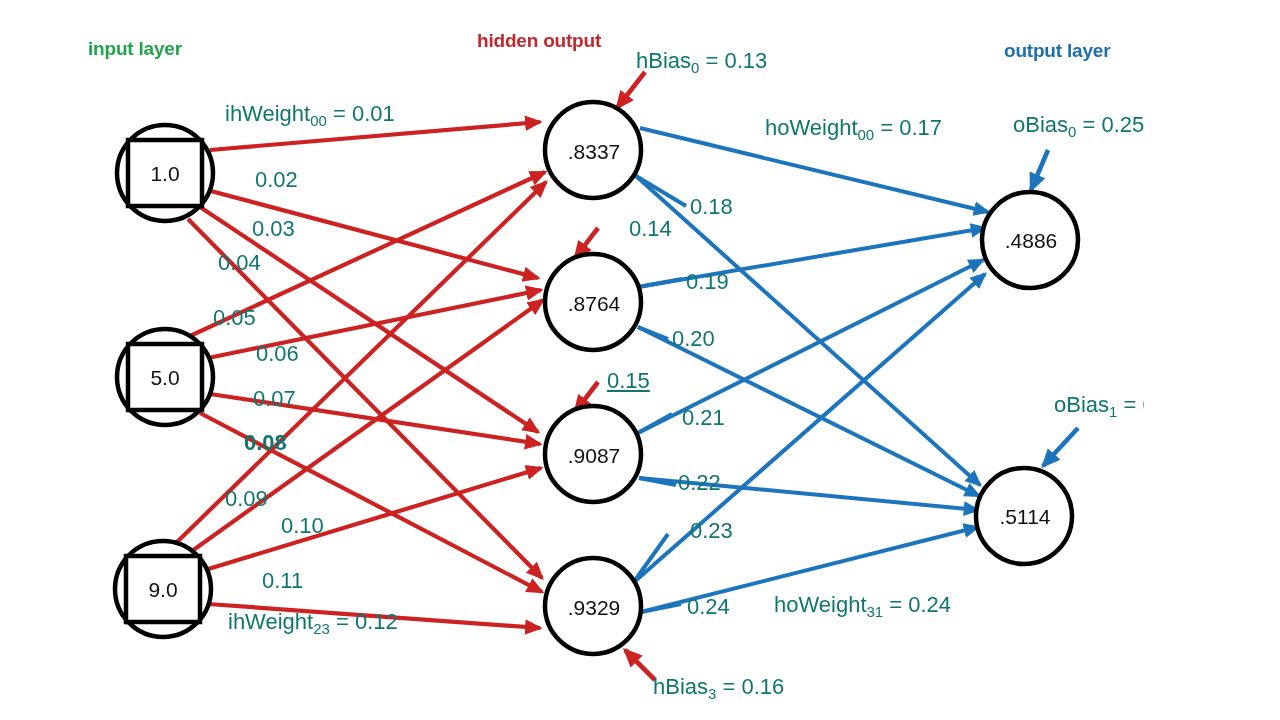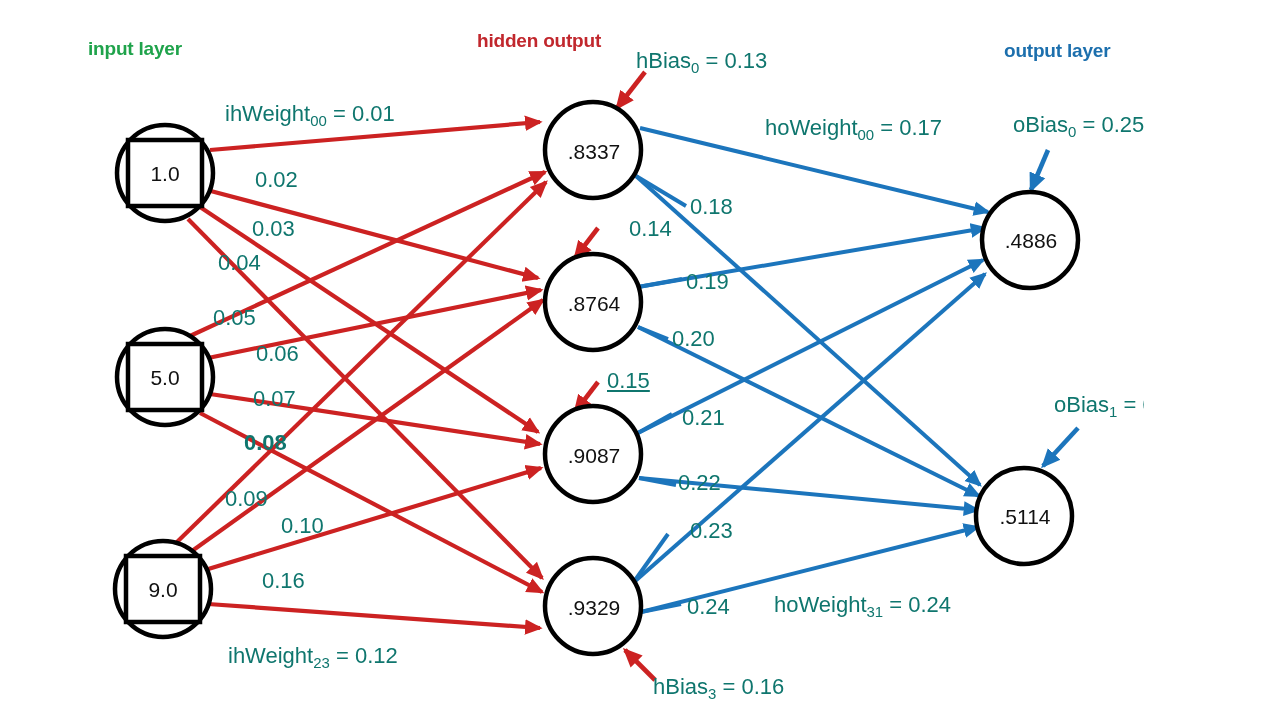--- a/index.html
+++ b/index.html
@@ -165,23 +165,23 @@
 
   <div class="ann" style="left:255px; top:167px;">0.02</div>
   <div class="ann" style="left:252px; top:216px;">0.03</div>
   <div class="ann" style="left:218px; top:250px;">0.04</div>
   <div class="ann" style="left:213px; top:305px;">0.05</div>
   <div class="ann" style="left:256px; top:341px;">0.06</div>
   <div class="ann" style="left:253px; top:386px;">0.07</div>
   <div class="ann" style="left:244px; top:430px;font-weight:bold;">0.08</div>
   <div class="ann" style="left:225px; top:486px;">0.09</div>
   <div class="ann" style="left:281px; top:513px;">0.10</div>
-  <div class="ann" style="left:262px; top:568px;">0.16</div>
-
-  <div class="ann" style="left:228px; top:643px;"><span>ihWeight</span><sub>23</sub><span> = 0.12</span></div>
+  <div class="ann" style="left:262px; top:568px;">0.11</div>
+
+  <div class="ann" style="left:228px; top:609px;"><span>ihWeight</span><sub>23</sub><span> = 0.12</span></div>
 
   <div class="ann" style="left:636px; top:48px;"><span>hBias</span><sub>0</sub><span> = 0.13</span></div>
 
   <div class="ann" style="left:607px; top:216px;margin-left:22px;">0.14</div>
   <div class="ann" style="left:607px; top:368px;text-decoration:underline;">0.15</div>
 
   <div class="ann" style="left:653px; top:674px;"><span>hBias</span><sub>3</sub><span> = 0.16</span></div>
 
   <div class="ann" style="left:765px; top:115px;"><span>hoWeight</span><sub>00</sub><span> = 0.17</span></div>
 

